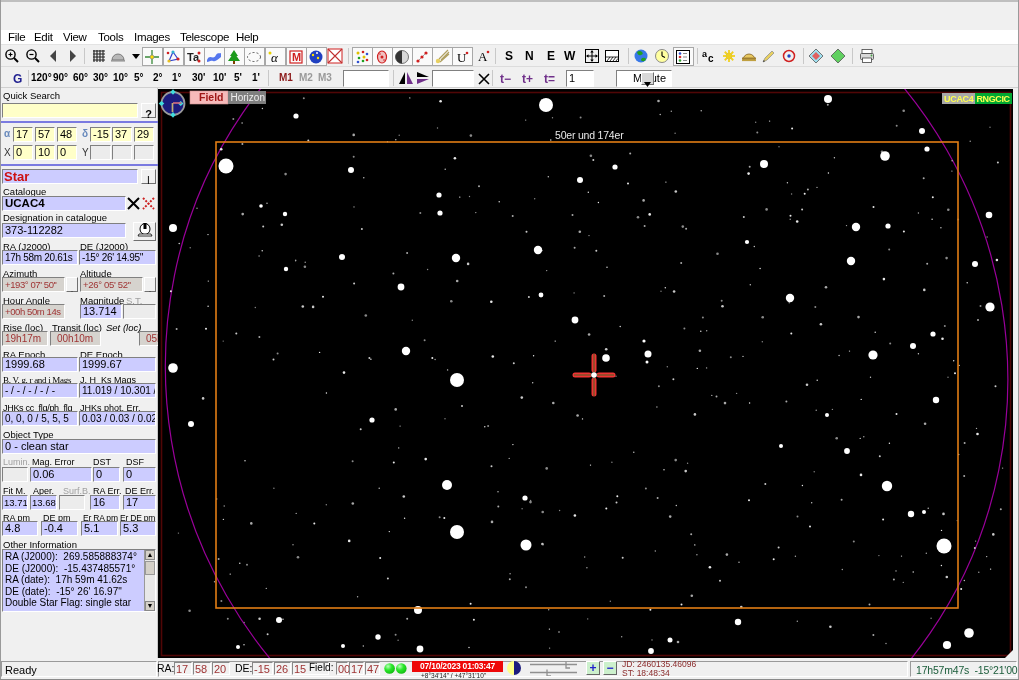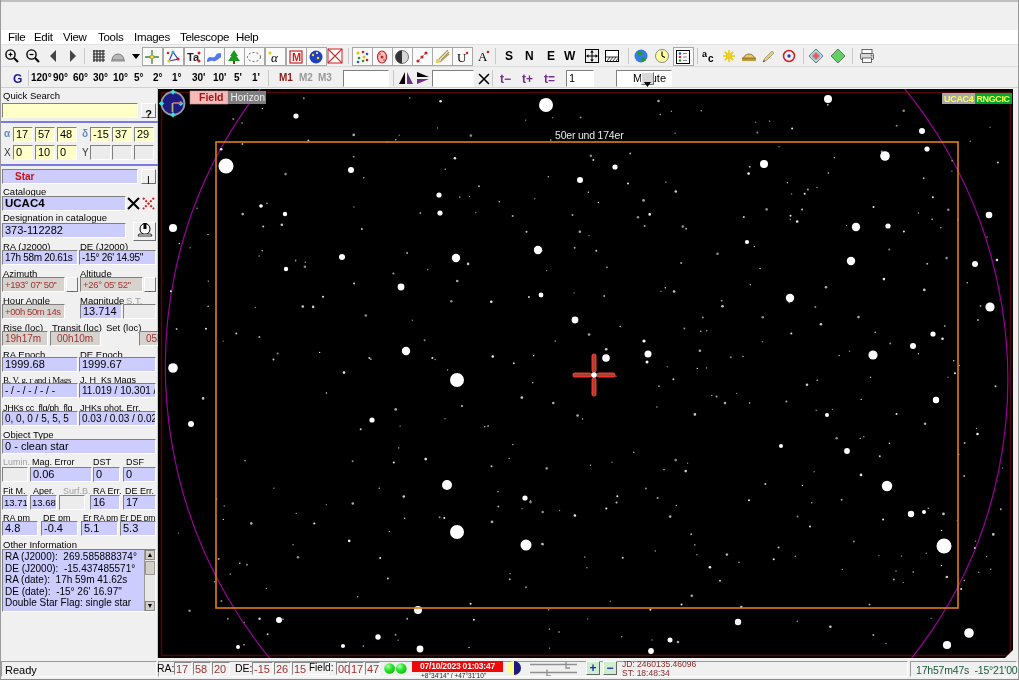--- a/index.html
+++ b/index.html
@@ -347,21 +347,21 @@
       <div style="position:absolute;left:134px;top:39px;width:20px;height:15px;background:#ffffc8;border-top:1px solid #808080;border-left:1px solid #808080;border-bottom:1px solid #fff;border-right:1px solid #fff;box-sizing:border-box;font-size:11px;color:#000;padding-left:2px;line-height:13px;white-space:nowrap;overflow:hidden;">29</div>
       <div style="position:absolute;left:4px;top:59px;font-size:10px;color:#333;white-space:nowrap;">X</div>
       <div style="position:absolute;left:13px;top:57px;width:20px;height:15px;background:#ffffc8;border-top:1px solid #808080;border-left:1px solid #808080;border-bottom:1px solid #fff;border-right:1px solid #fff;box-sizing:border-box;font-size:11px;color:#000;padding-left:2px;line-height:13px;white-space:nowrap;overflow:hidden;">0</div>
       <div style="position:absolute;left:35px;top:57px;width:20px;height:15px;background:#ffffc8;border-top:1px solid #808080;border-left:1px solid #808080;border-bottom:1px solid #fff;border-right:1px solid #fff;box-sizing:border-box;font-size:11px;color:#000;padding-left:2px;line-height:13px;white-space:nowrap;overflow:hidden;">10</div>
       <div style="position:absolute;left:57px;top:57px;width:20px;height:15px;background:#ffffc8;border-top:1px solid #808080;border-left:1px solid #808080;border-bottom:1px solid #fff;border-right:1px solid #fff;box-sizing:border-box;font-size:11px;color:#000;padding-left:2px;line-height:13px;white-space:nowrap;overflow:hidden;">0</div>
       <div style="position:absolute;left:82px;top:59px;font-size:10px;color:#333;white-space:nowrap;">Y</div>
       <div style="position:absolute;left:90px;top:57px;width:21px;height:15px;background:#ececec;border-top:1px solid #808080;border-left:1px solid #808080;border-bottom:1px solid #fff;border-right:1px solid #fff;box-sizing:border-box;font-size:11px;color:#000;padding-left:2px;line-height:13px;white-space:nowrap;overflow:hidden;"></div>
       <div style="position:absolute;left:112px;top:57px;width:20px;height:15px;background:#ececec;border-top:1px solid #808080;border-left:1px solid #808080;border-bottom:1px solid #fff;border-right:1px solid #fff;box-sizing:border-box;font-size:11px;color:#000;padding-left:2px;line-height:13px;white-space:nowrap;overflow:hidden;"></div>
       <div style="position:absolute;left:134px;top:57px;width:20px;height:15px;background:#ececec;border-top:1px solid #808080;border-left:1px solid #808080;border-bottom:1px solid #fff;border-right:1px solid #fff;box-sizing:border-box;font-size:11px;color:#000;padding-left:2px;line-height:13px;white-space:nowrap;overflow:hidden;"></div>
       <div style="position:absolute;left:0px;top:76px;width:158px;height:2px;background:#7a7ae0"></div>
-      <div style="position:absolute;left:2px;top:81px;width:136px;height:15px;background:#ccccff;border-top:1px solid #808080;border-left:1px solid #808080;border-bottom:1px solid #fff;border-right:1px solid #fff;box-sizing:border-box;font-size:10px;color:#cc1111;font-weight:bold;padding-left:12px;line-height:13px;white-space:nowrap;overflow:hidden;">Star</div>
+      <div style="position:absolute;left:2px;top:81px;width:136px;height:15px;background:#ccccff;border-top:1px solid #808080;border-left:1px solid #808080;border-bottom:1px solid #fff;border-right:1px solid #fff;box-sizing:border-box;font-size:13px;color:#cc1111;font-weight:bold;padding-left:1px;line-height:13px;white-space:nowrap;overflow:hidden;">Star</div>
       <div style="position:absolute;left:141px;top:81px;width:15px;height:15px;background:#f0f0f0;border-top:1px solid #fff;border-left:1px solid #fff;border-bottom:1px solid #707070;border-right:1px solid #707070;box-sizing:border-box;text-align:center;"><span style="font-size:10px;line-height:13px;display:inline-block">I</span></div>
       <div style="position:absolute;left:3px;top:98px;font-size:9.5px;color:#000;white-space:nowrap;">Catalogue</div>
       <div style="position:absolute;left:2px;top:108px;width:124px;height:15px;background:#ccccff;border-top:1px solid #808080;border-left:1px solid #808080;border-bottom:1px solid #fff;border-right:1px solid #fff;box-sizing:border-box;font-size:11.5px;color:#000;font-weight:bold;padding-left:2px;line-height:13px;white-space:nowrap;overflow:hidden;">UCAC4</div>
       <svg width="15" height="15" viewBox="0 0 15 15" style="position:absolute;left:126px;top:108px">
         <path d="M2 2 L13 13 M13 2 L2 13" stroke="#000" stroke-width="2"></path>
       </svg>
       <svg width="15" height="15" viewBox="0 0 15 15" style="position:absolute;left:141px;top:108px">
         <path d="M2 2 L13 13 M13 2 L2 13" stroke="#cc2222" stroke-width="2" stroke-dasharray="2 1.5"></path>
       </svg>
       <div style="position:absolute;left:3px;top:124px;font-size:9.5px;color:#000;white-space:nowrap;">Designation in catalogue</div>
@@ -382,21 +382,21 @@
       <div style="position:absolute;left:80px;top:189px;width:63px;height:15px;background:#d6d3ce;border-top:1px solid #808080;border-left:1px solid #808080;border-bottom:1px solid #fff;border-right:1px solid #fff;box-sizing:border-box;font-size:9.5px;color:#9f3333;padding-left:2px;line-height:13px;white-space:nowrap;overflow:hidden;letter-spacing:-0.3px;">+26° 05' 52''</div>
       <div style="position:absolute;left:144px;top:189px;width:12px;height:15px;background:#f0f0f0;border-top:1px solid #fff;border-left:1px solid #fff;border-bottom:1px solid #707070;border-right:1px solid #707070;box-sizing:border-box;text-align:center;"><span style="font-size:9px;color:#333">.</span></div>
       <div style="position:absolute;left:3px;top:207px;font-size:9.5px;color:#000;white-space:nowrap;">Hour Angle</div>
       <div style="position:absolute;left:80px;top:207px;font-size:9.5px;color:#000;white-space:nowrap;">Magnitude</div>
       <div style="position:absolute;left:126px;top:207px;font-size:9.5px;color:#a0a0a0;white-space:nowrap;">S.T.</div>
       <div style="position:absolute;left:2px;top:216px;width:63px;height:15px;background:#d6d3ce;border-top:1px solid #808080;border-left:1px solid #808080;border-bottom:1px solid #fff;border-right:1px solid #fff;box-sizing:border-box;font-size:9.5px;color:#9f3333;padding-left:2px;line-height:13px;white-space:nowrap;overflow:hidden;letter-spacing:-0.4px;">+00h 50m 14s</div>
       <div style="position:absolute;left:80px;top:216px;width:42px;height:15px;background:#ccccff;border-top:1px solid #808080;border-left:1px solid #808080;border-bottom:1px solid #fff;border-right:1px solid #fff;box-sizing:border-box;font-size:11px;color:#000;padding-left:2px;line-height:13px;white-space:nowrap;overflow:hidden;">13.714</div>
       <div style="position:absolute;left:123px;top:216px;width:33px;height:15px;background:#ececec;border-top:1px solid #808080;border-left:1px solid #808080;border-bottom:1px solid #fff;border-right:1px solid #fff;box-sizing:border-box;font-size:11px;color:#000;padding-left:2px;line-height:13px;white-space:nowrap;overflow:hidden;"></div>
       <div style="position:absolute;left:3px;top:234px;font-size:9.5px;color:#000;white-space:nowrap;">Rise (loc)</div>
       <div style="position:absolute;left:52px;top:234px;font-size:9.5px;color:#000;white-space:nowrap;">Transit (loc)</div>
-      <div style="position:absolute;left:106px;top:234px;font-size:9.5px;color:#000;white-space:nowrap;">Set (loc)</div>
+      <div style="position:absolute;left:106px;top:234px;font-size:9.5px;color:#000;white-space:nowrap;font-style:italic;">Set (loc)</div>
       <div style="position:absolute;left:2px;top:243px;width:46px;height:15px;background:#d6d3ce;border-top:1px solid #808080;border-left:1px solid #808080;border-bottom:1px solid #fff;border-right:1px solid #fff;box-sizing:border-box;font-size:10px;color:#9f3333;padding-left:2px;line-height:13px;white-space:nowrap;overflow:hidden;">19h17m</div>
       <div style="position:absolute;left:50px;top:243px;width:51px;height:15px;background:#d6d3ce;border-top:1px solid #808080;border-left:1px solid #808080;border-bottom:1px solid #fff;border-right:1px solid #fff;box-sizing:border-box;font-size:10px;color:#9f3333;padding-left:6px;line-height:13px;white-space:nowrap;overflow:hidden;">00h10m</div>
       <div style="position:absolute;left:103px;top:243px;width:53px;height:15px;background:#d6d3ce;border-top:1px solid #808080;border-left:1px solid #808080;border-bottom:1px solid #fff;border-right:1px solid #fff;box-sizing:border-box;font-size:10px;color:#9f3333;padding-left:6px;line-height:13px;white-space:nowrap;overflow:hidden;margin-left:36px;">05h06m</div>
       <div style="position:absolute;left:3px;top:261px;font-size:9.5px;color:#000;white-space:nowrap;">RA Epoch</div>
       <div style="position:absolute;left:80px;top:261px;font-size:9.5px;color:#000;white-space:nowrap;">DE Epoch</div>
       <div style="position:absolute;left:2px;top:269px;width:76px;height:15px;background:#ccccff;border-top:1px solid #808080;border-left:1px solid #808080;border-bottom:1px solid #fff;border-right:1px solid #fff;box-sizing:border-box;font-size:11px;color:#000;padding-left:2px;line-height:13px;white-space:nowrap;overflow:hidden;">1999.68</div>
       <div style="position:absolute;left:79px;top:269px;width:77px;height:15px;background:#ccccff;border-top:1px solid #808080;border-left:1px solid #808080;border-bottom:1px solid #fff;border-right:1px solid #fff;box-sizing:border-box;font-size:11px;color:#000;padding-left:2px;line-height:13px;white-space:nowrap;overflow:hidden;">1999.67</div>
       <div style="position:absolute;left:3px;top:287px;font-size:9px;color:#000;white-space:nowrap;letter-spacing:-0.3px;font-family:Liberation Serif, serif;">B, V, g, r and i Mags</div>
       <div style="position:absolute;left:80px;top:287px;font-size:9px;color:#000;white-space:nowrap;">J, H_Ks Mags</div>
       <div style="position:absolute;left:2px;top:295px;width:76px;height:15px;background:#ccccff;border-top:1px solid #808080;border-left:1px solid #808080;border-bottom:1px solid #fff;border-right:1px solid #fff;box-sizing:border-box;font-size:10px;color:#000;padding-left:2px;line-height:13px;white-space:nowrap;overflow:hidden;">- / - / - / - / -</div>

